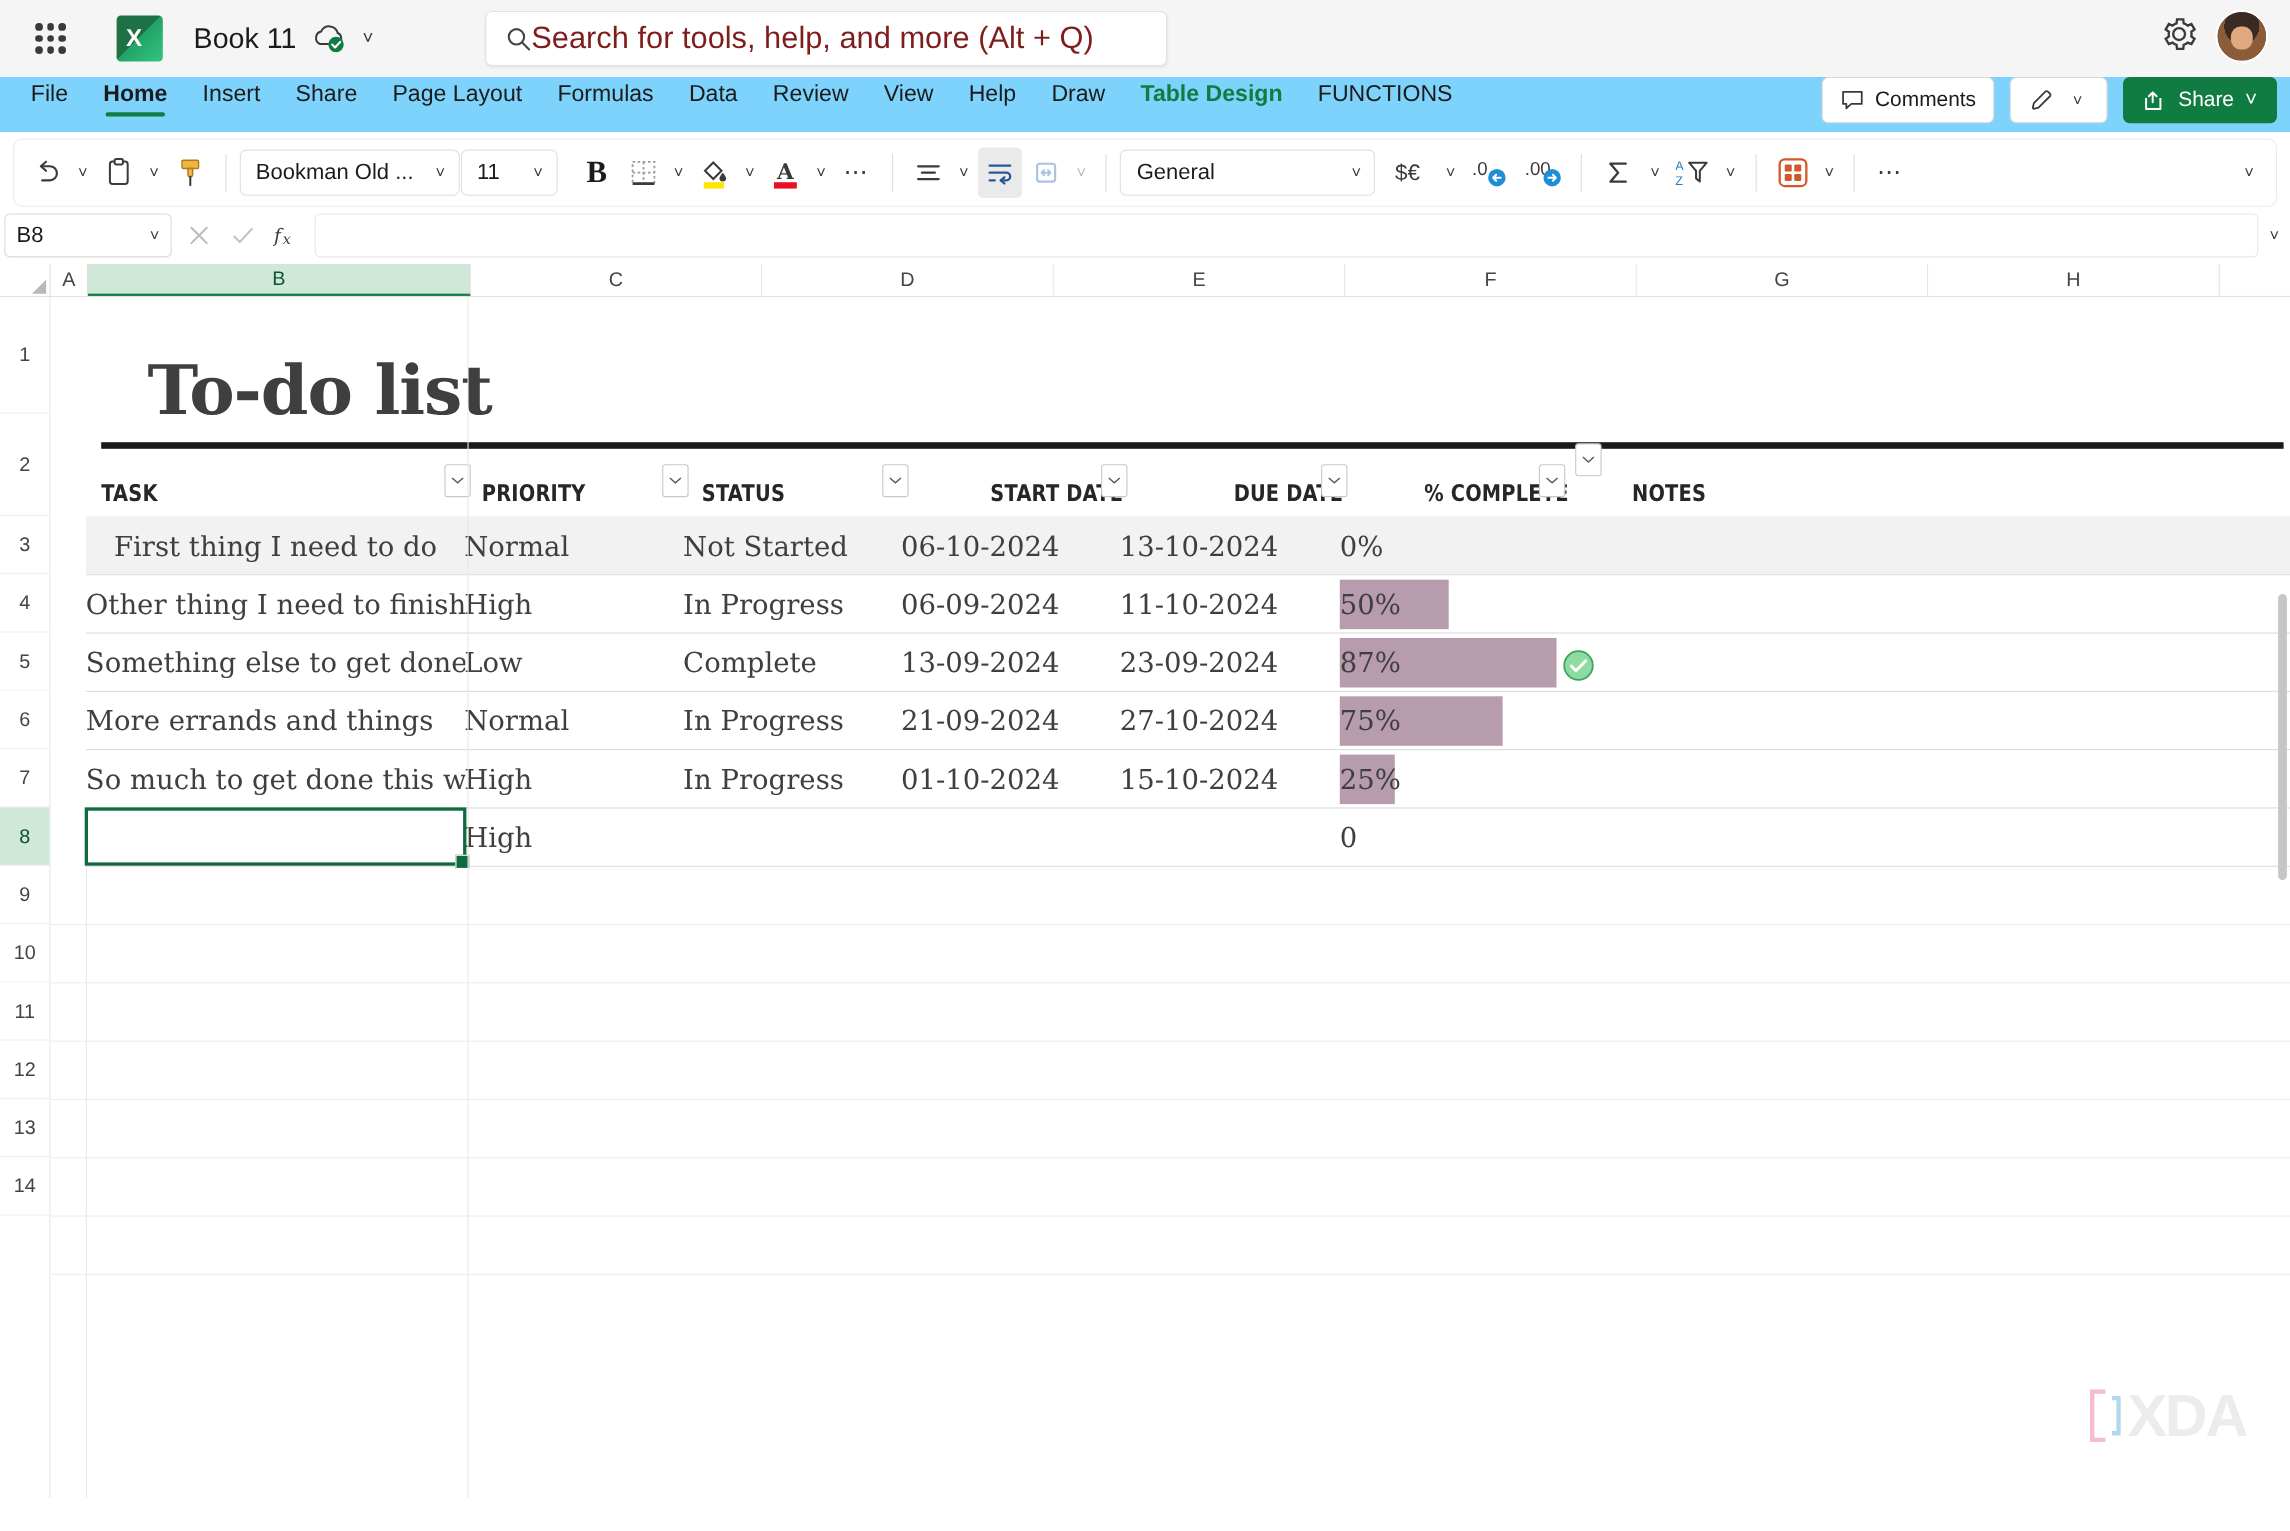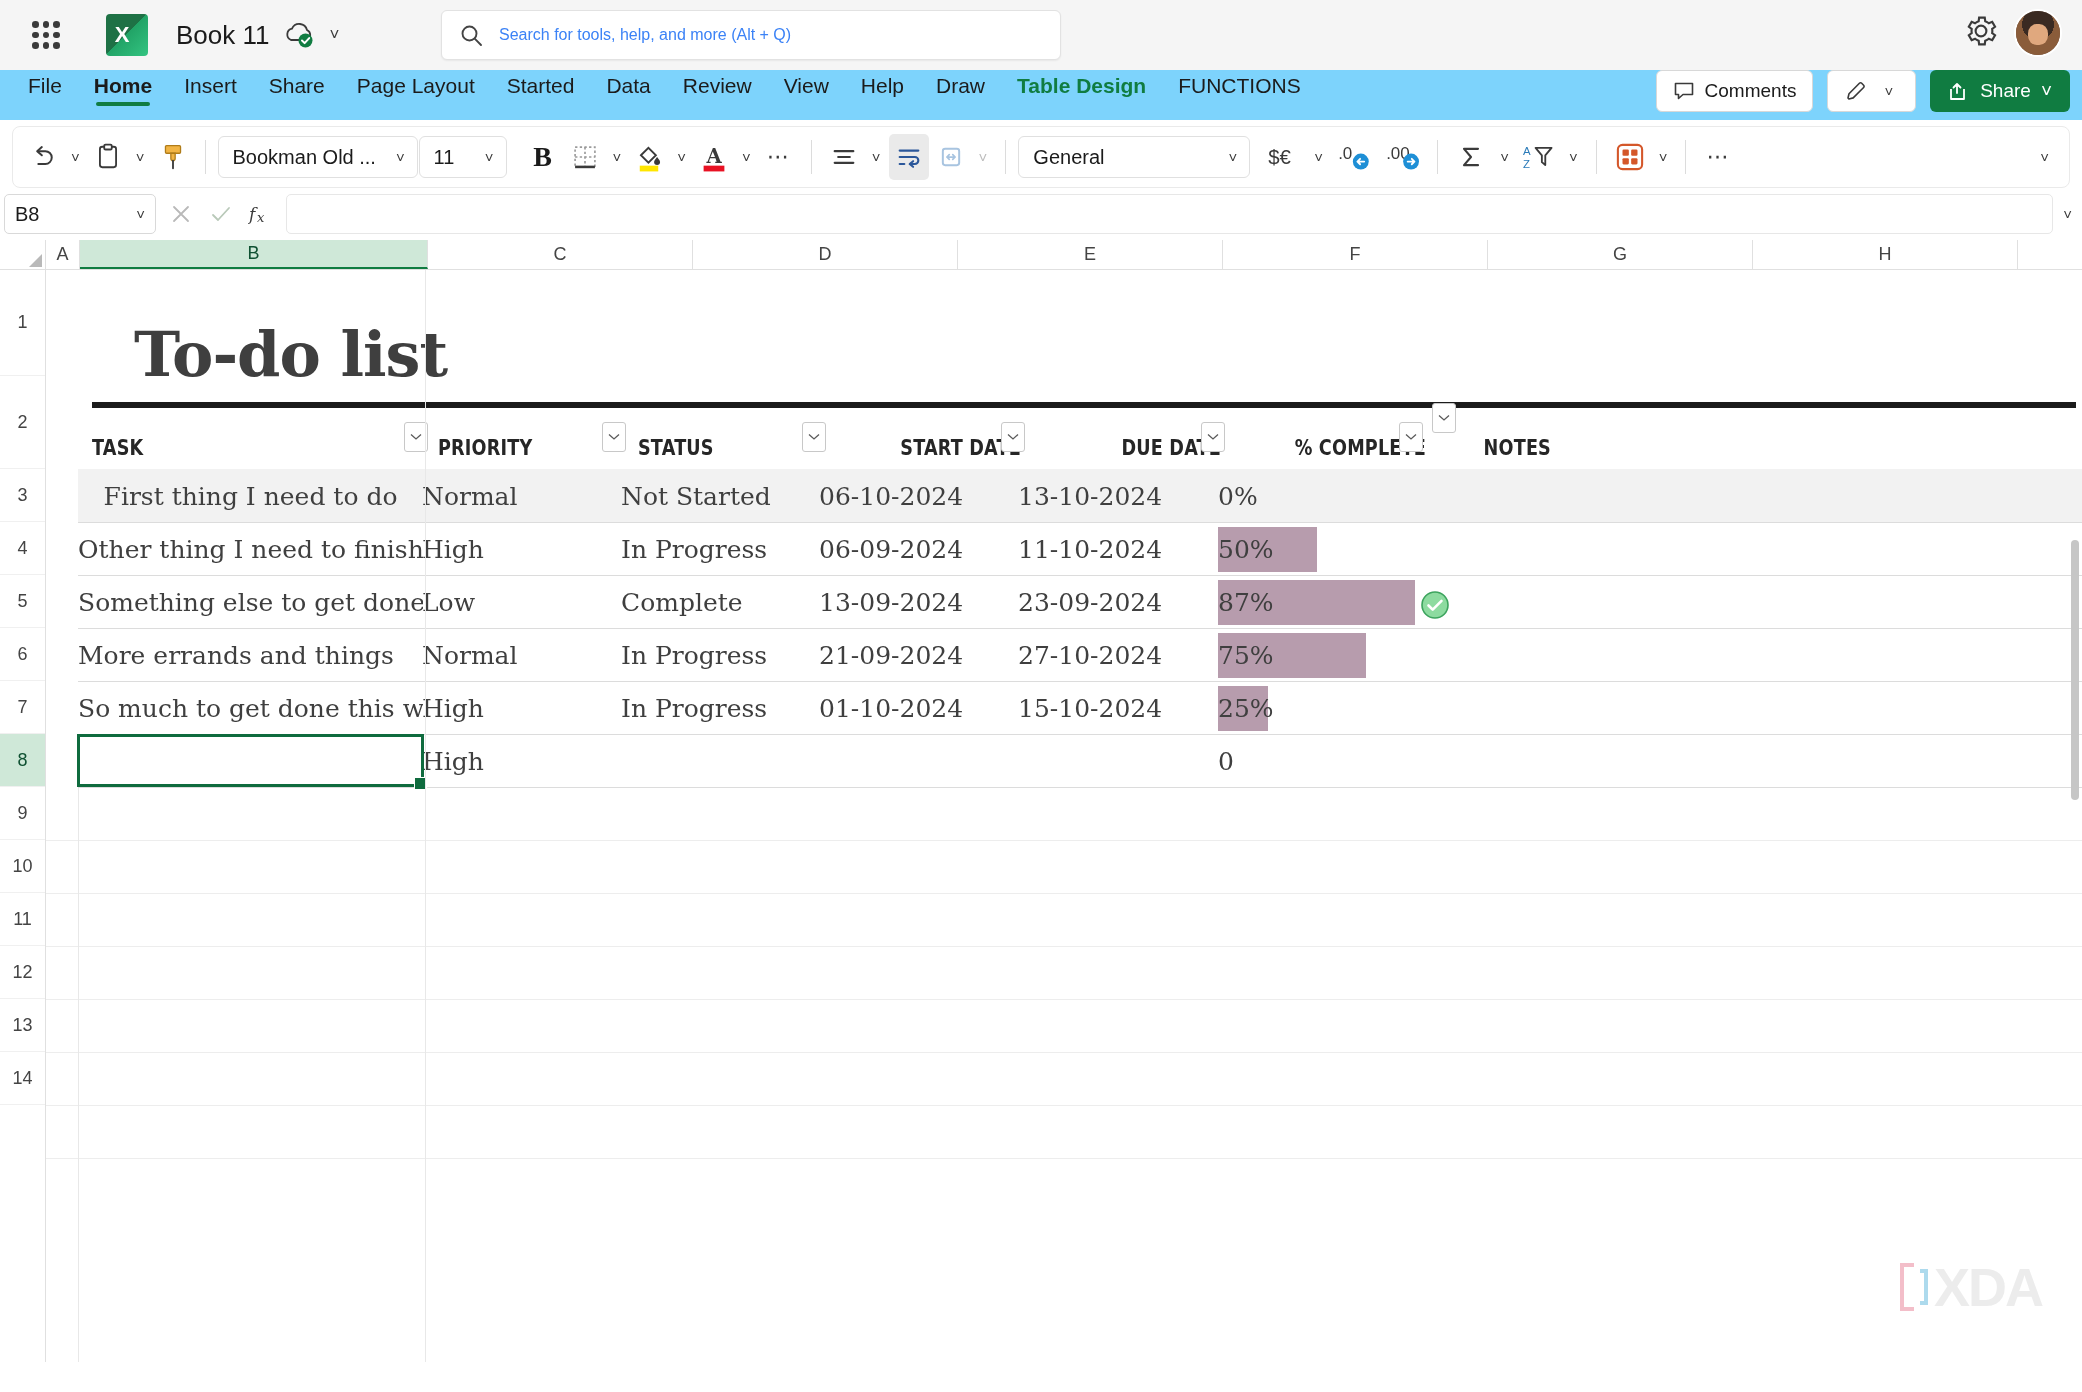--- a/index.html
+++ b/index.html
@@ -39,21 +39,21 @@
   .cloud-ico { margin-left: 14px; position: relative; width: 34px; height: 30px; }
   .chev { color:#3a3a3a; font-size: 17px; margin-left: 12px; cursor:pointer; }
 
   .searchbar {
     position: absolute; left: 441px; top: 10px;
     width: 620px; height: 50px; background: #fff;
     border: 1px solid #e2e2e2; border-radius: 6px;
     display: flex; align-items: center; padding: 0 18px;
     box-shadow: 0 1px 2px rgba(0,0,0,.06);
   }
-  .searchbar .ph { margin-left: 16px; color: #3b82f6; font-size: 16px; }
+  .searchbar .ph { color: #7f1d1d; font-size: 28px; }
 
   .gear { position:absolute; right: 84px; top: 14px; cursor:pointer; }
   .avatar {
     position:absolute; right: 20px; top: 9px;
     width: 48px; height: 48px; border-radius: 50%;
     background: #6b4e3d; overflow:hidden;
     border: 2px solid #fff;
   }
   .avatar .hair { position:absolute; inset:0; background: radial-gradient(circle at 50% 30%, #3a2a22 0 42%, #8a5c3a 42% 100%); }
   .avatar .face { position:absolute; left:28%; top:30%; width:44%; height:48%; background:#e0a87e; border-radius:45%; }
@@ -250,21 +250,21 @@
       <div class="face"></div>
   </div>
 </div>
 
 <div class="tabs">
   <div class="tab">File</div>
   <div class="tab active">Home</div>
   <div class="tab">Insert</div>
   <div class="tab">Share</div>
   <div class="tab">Page Layout</div>
-  <div class="tab">Started</div>
+  <div class="tab">Formulas</div>
   <div class="tab">Data</div>
   <div class="tab">Review</div>
   <div class="tab">View</div>
   <div class="tab">Help</div>
   <div class="tab">Draw</div>
   <div class="tab green">Table Design</div>
   <div class="tab">FUNCTIONS</div>
 
   <div class="tabs-right">
     <div class="btn-outline">

